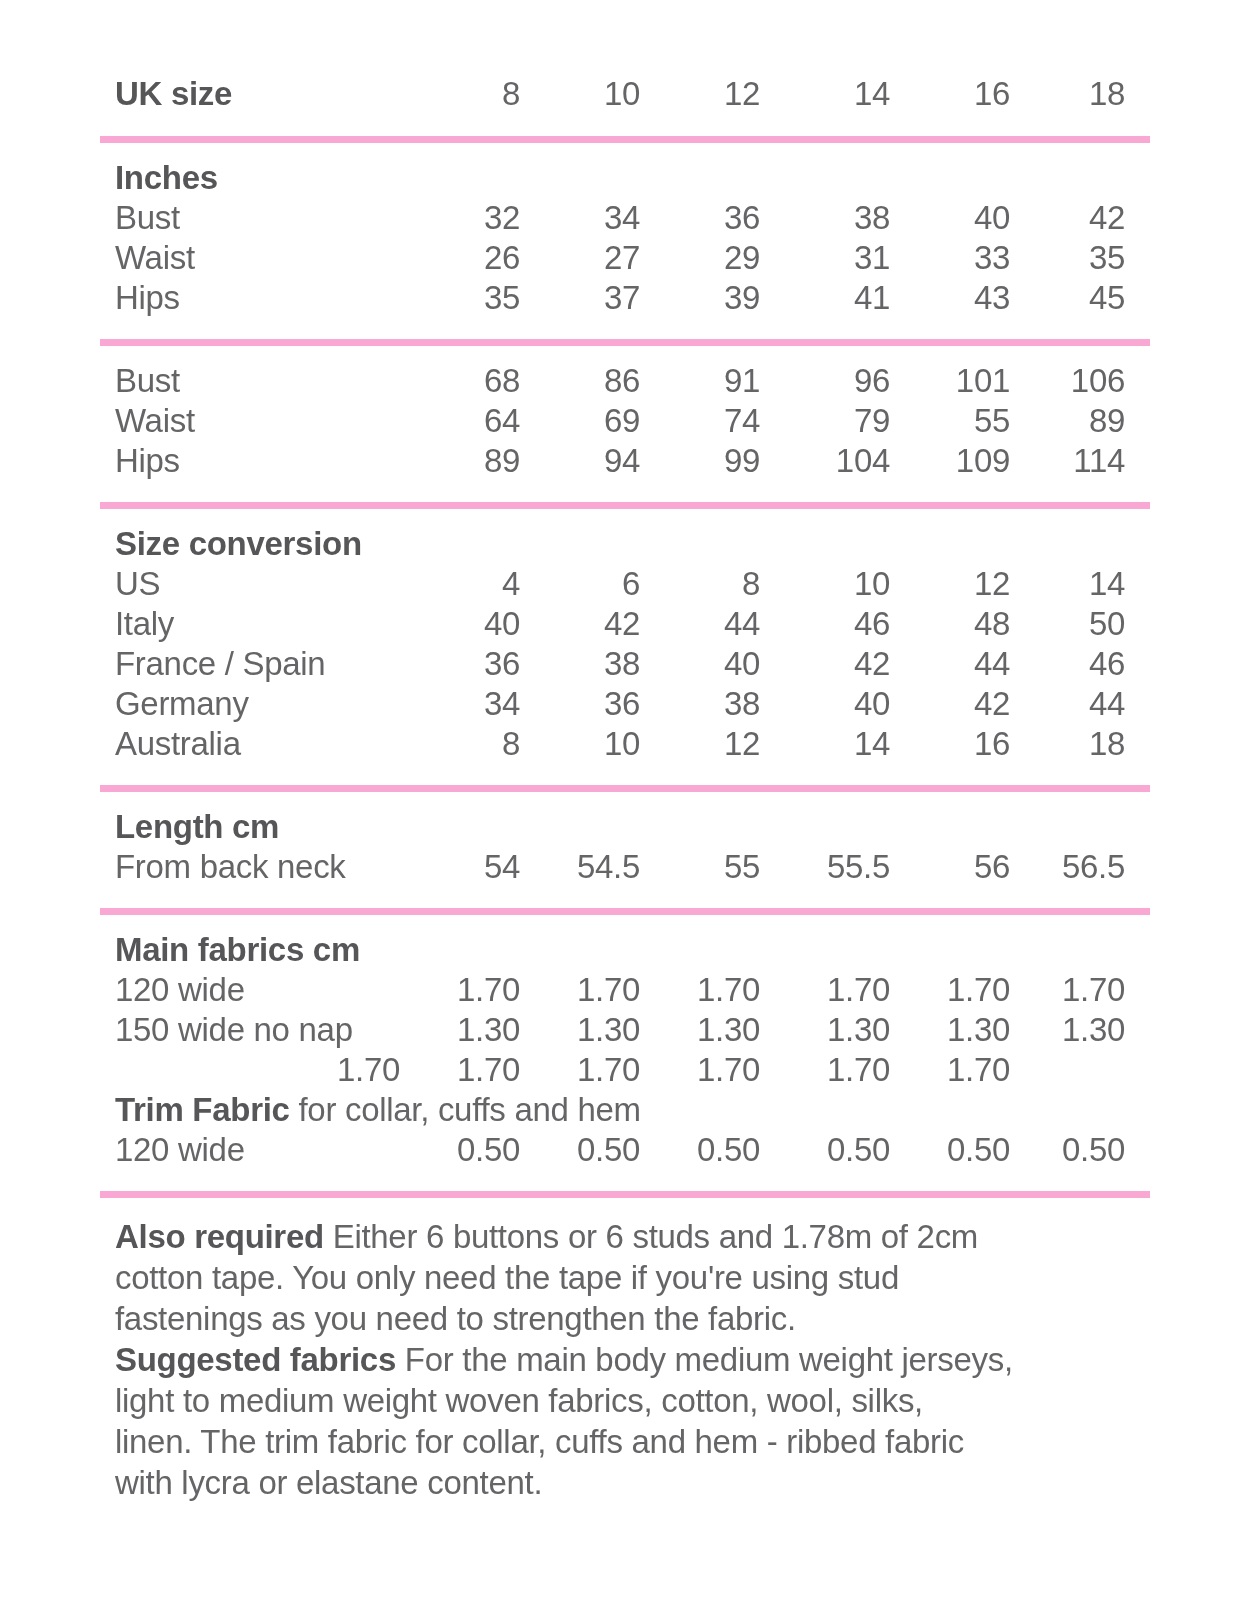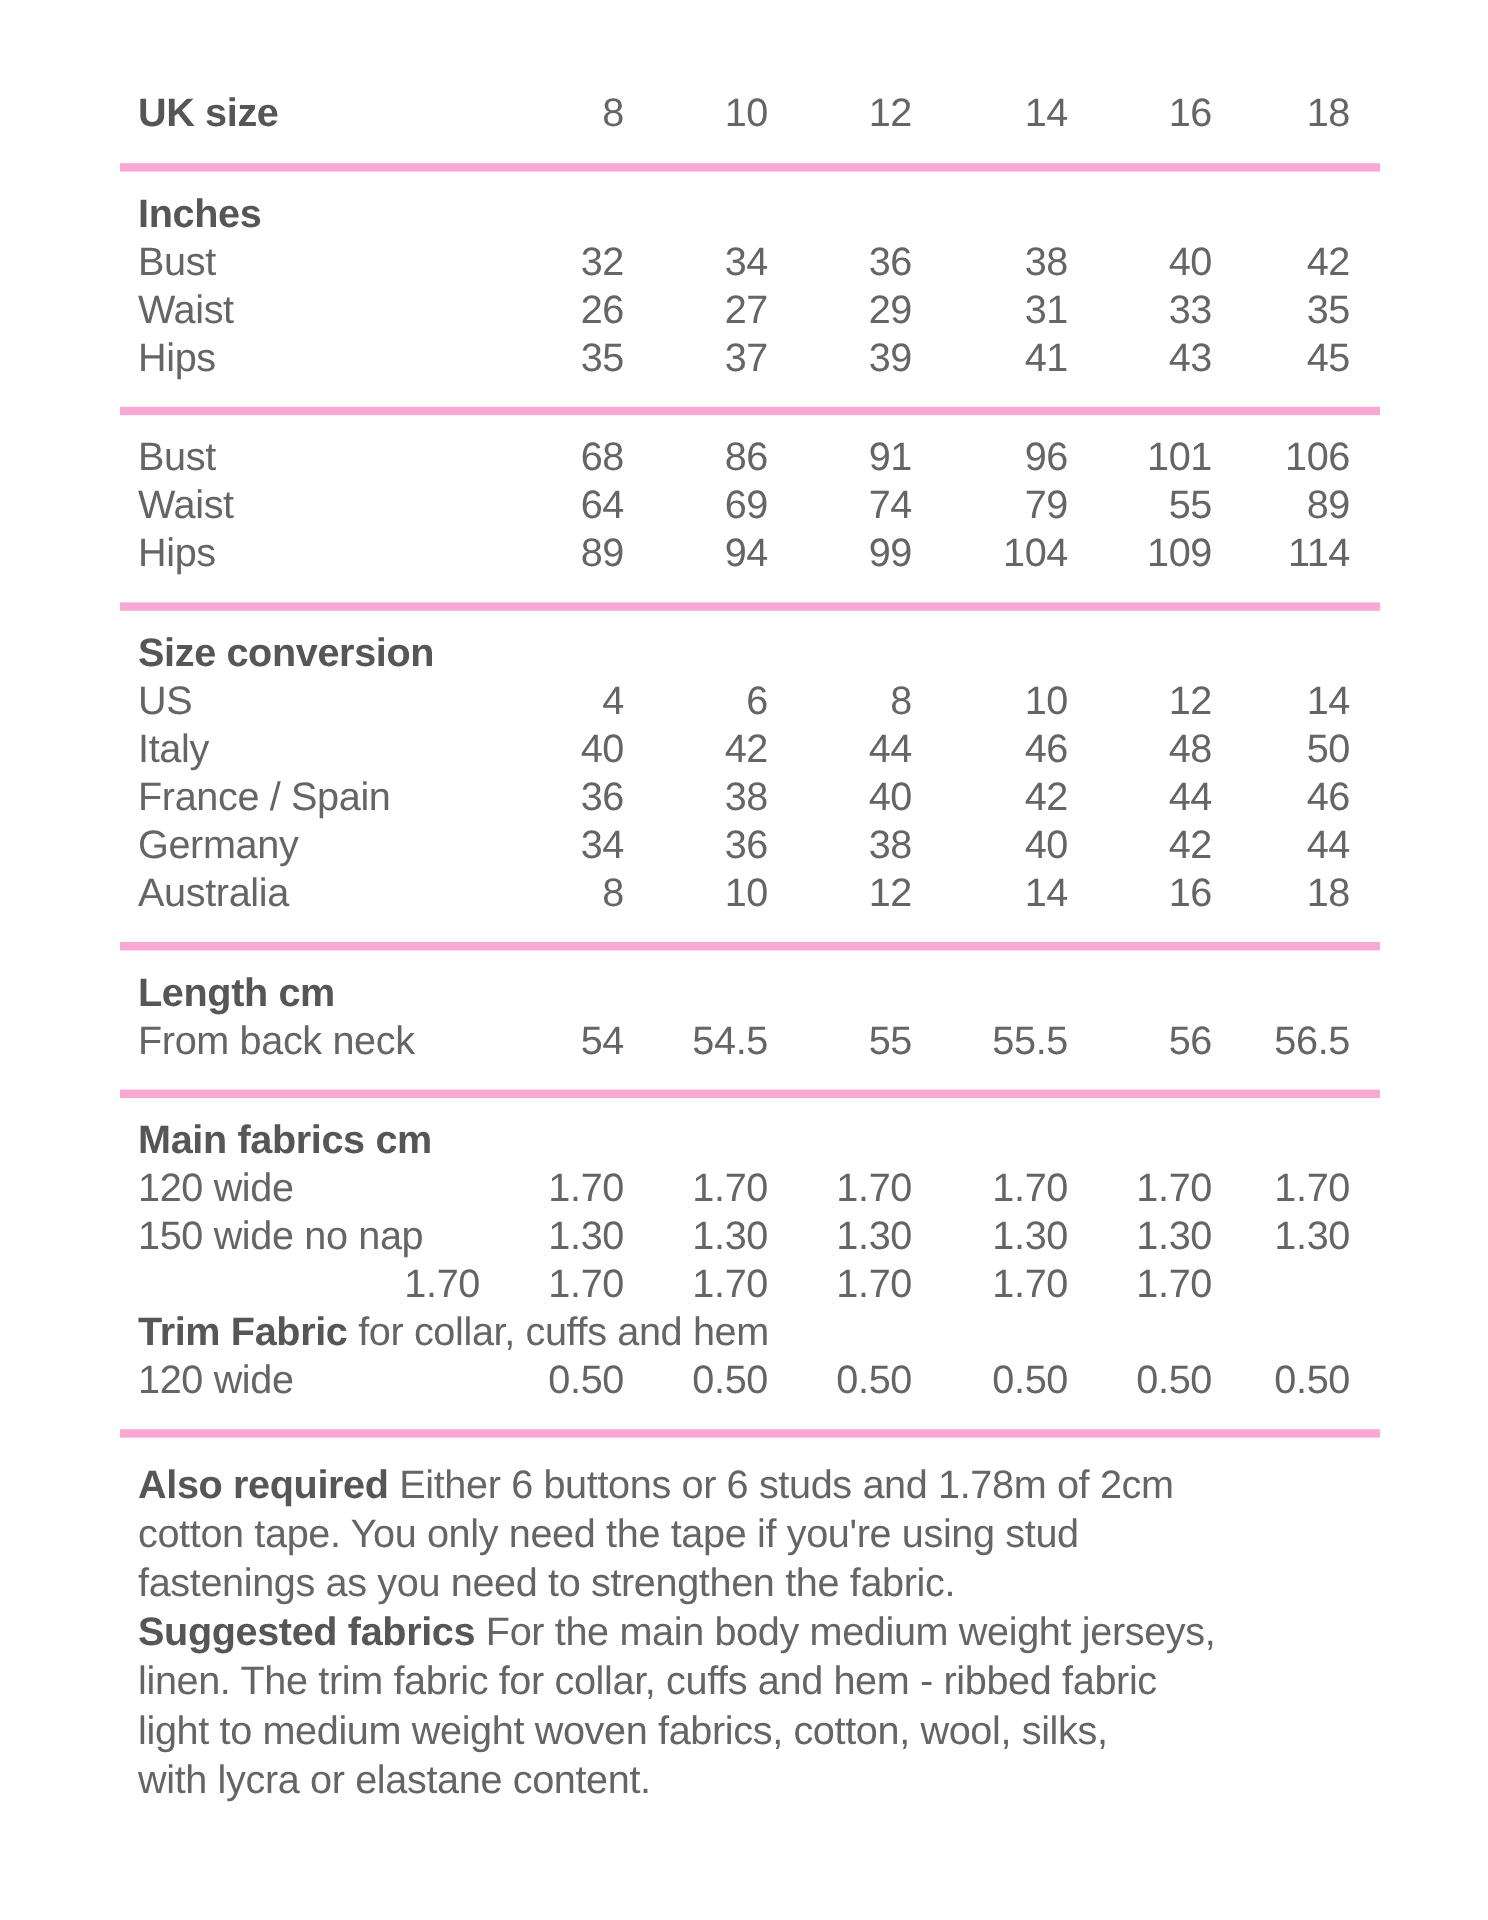--- a/index.html
+++ b/index.html
@@ -251,19 +251,19 @@
   </div>
 
   <div class="section notes">
     <p class="note">
       <span class="nline"><b>Also required</b><span> Either 6 buttons or 6 studs and 1.78m of 2cm</span></span>
       <span class="nline">cotton tape. You only need the tape if you're using stud</span>
       <span class="nline">fastenings as you need to strengthen the fabric.</span>
     </p>
     <p class="note">
       <span class="nline"><b>Suggested fabrics</b><span> For the main body medium weight jerseys,</span></span>
+      <span class="nline">light to medium weight woven fabrics, cotton, wool, silks,</span>
       <span class="nline">linen. The trim fabric for collar, cuffs and hem - ribbed fabric</span>
-      <span class="nline">light to medium weight woven fabrics, cotton, wool, silks,</span>
       <span class="nline">with lycra or elastane content.</span>
     </p>
   </div>
 
 </div>
 
 </body></html>

